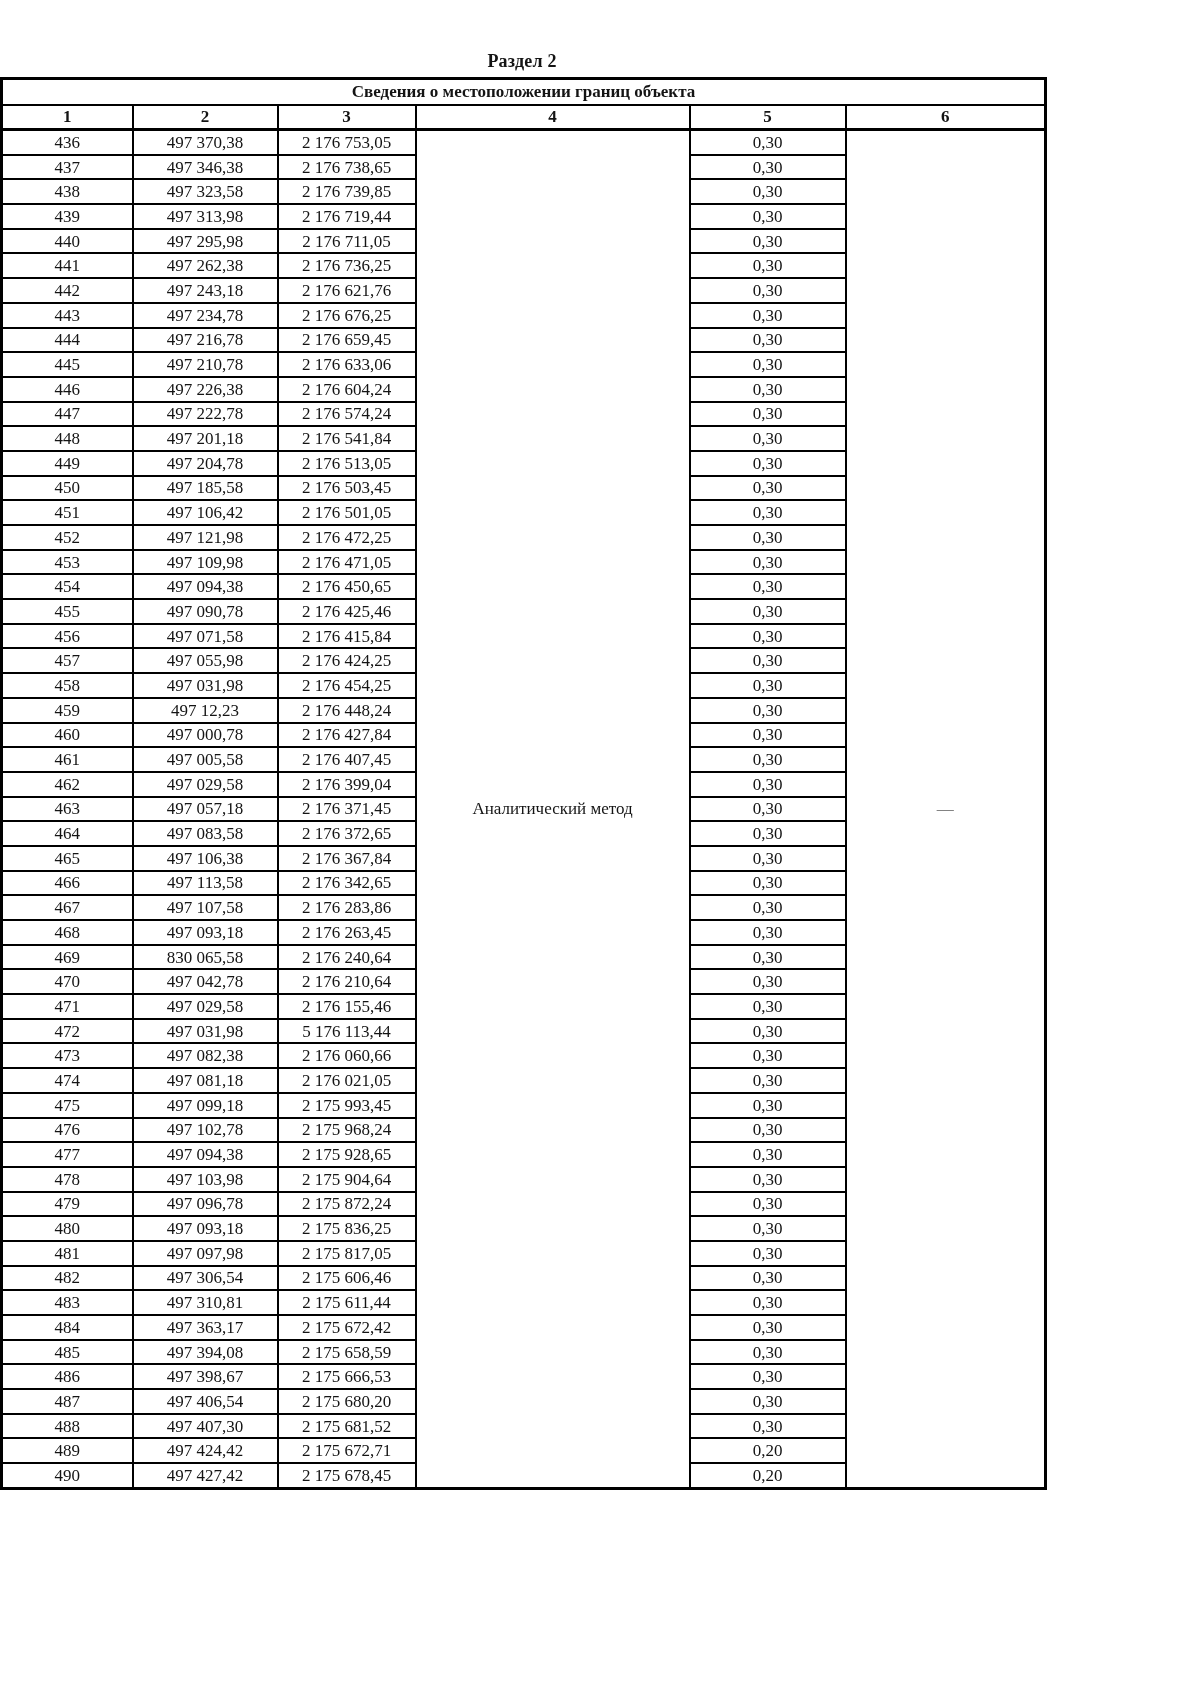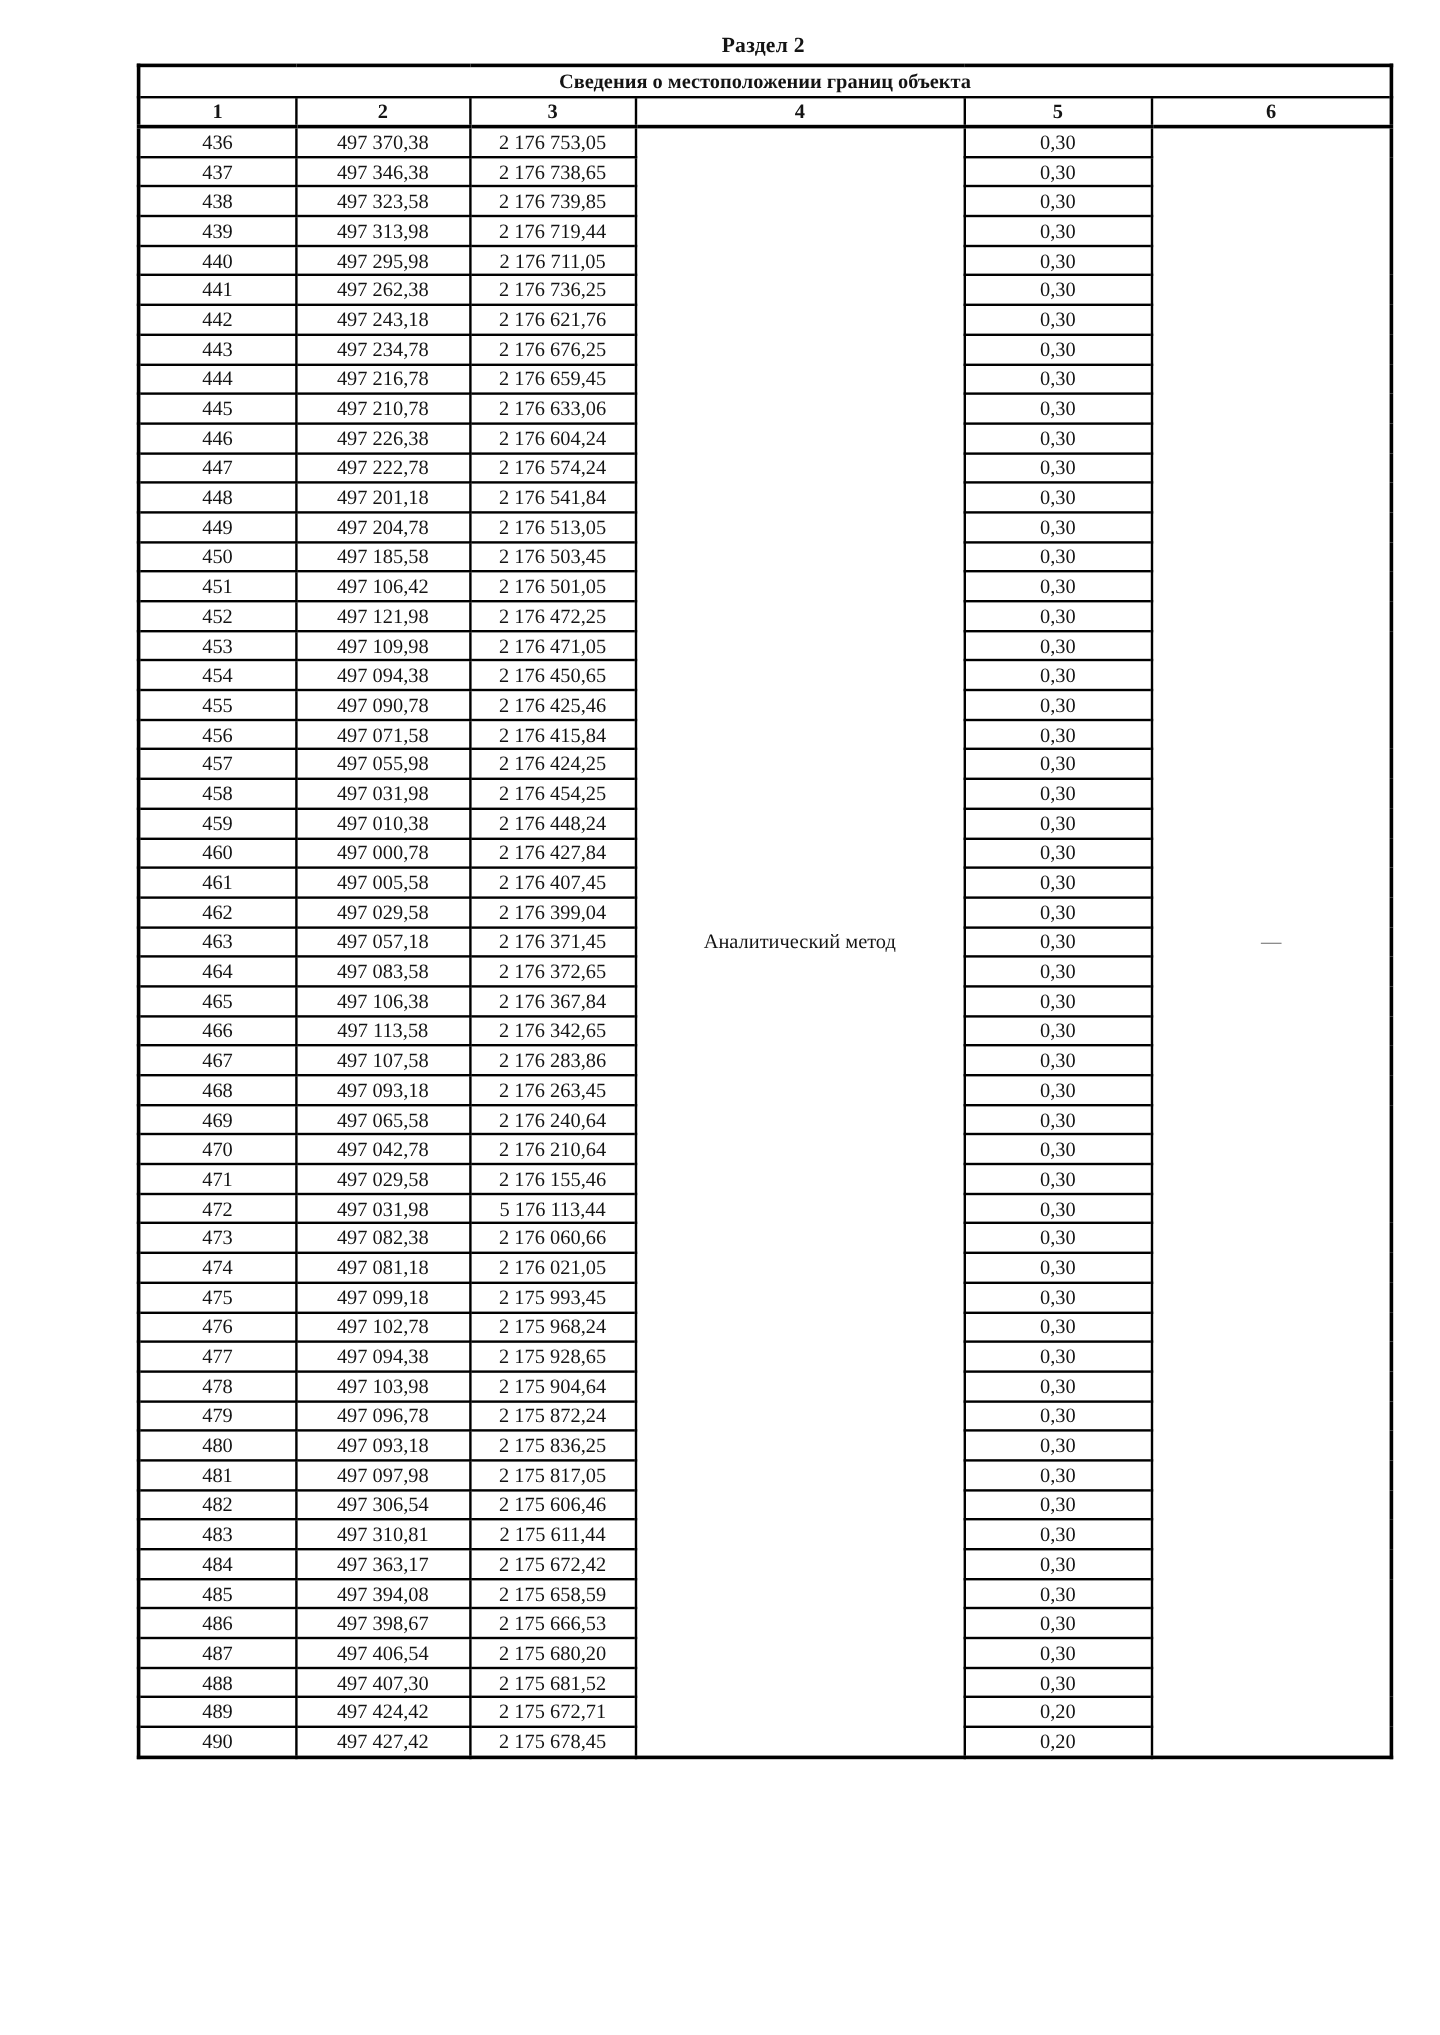--- a/index.html
+++ b/index.html
@@ -1,20 +1,20 @@
 <!DOCTYPE html>
 <html><head>
 <meta charset="utf-8">
 <style>
   html,body{margin:0;padding:0;}
   body{
     width:1200px;height:1696px;background:#ffffff;
     font-family:"Liberation Serif", serif;color:#141414;
   }
-  .doc{padding-top:26px;margin-left:114px;width:1044px;}
+  .doc{padding-top:50px;width:1044px;}
   .section-title{
     text-align:center;font-weight:bold;font-size:18px;
     line-height:22px;margin-bottom:5px;letter-spacing:0.2px;
   }
   table.btable{
     border-collapse:collapse;table-layout:fixed;width:1044px;
     border:3px solid #000;
     font-family:Liberation Serif, serif;
   }
   .btable th,.btable td{
@@ -191,21 +191,21 @@
           <td>0,30</td>
         </tr>
         <tr>
           <td>458</td>
           <td>497 031,98</td>
           <td>2 176 454,25</td>
           <td>0,30</td>
         </tr>
         <tr>
           <td>459</td>
-          <td>497 010,38</td>
+          <td>497 12,23</td>
           <td>2 176 448,24</td>
           <td>0,30</td>
         </tr>
         <tr>
           <td>460</td>
           <td>497 000,78</td>
           <td>2 176 427,84</td>
           <td>0,30</td>
         </tr>
         <tr>
@@ -251,21 +251,21 @@
           <td>0,30</td>
         </tr>
         <tr>
           <td>468</td>
           <td>497 093,18</td>
           <td>2 176 263,45</td>
           <td>0,30</td>
         </tr>
         <tr>
           <td>469</td>
-          <td>497 065,58</td>
+          <td>830 065,58</td>
           <td>2 176 240,64</td>
           <td>0,30</td>
         </tr>
         <tr>
           <td>470</td>
           <td>497 042,78</td>
           <td>2 176 210,64</td>
           <td>0,30</td>
         </tr>
         <tr>

